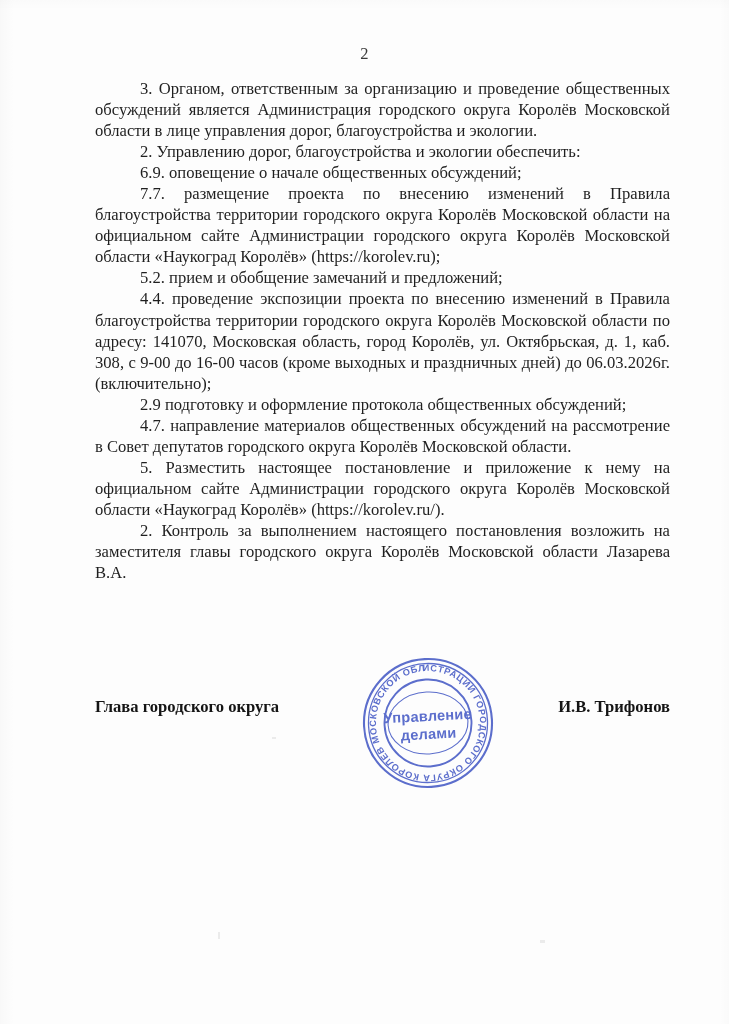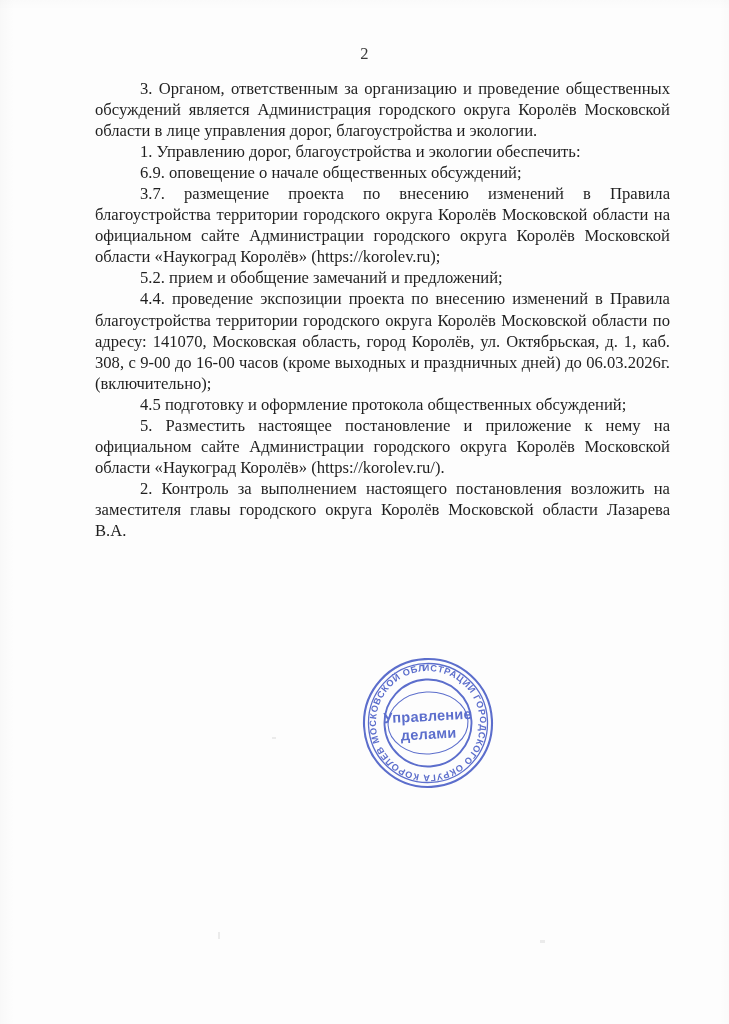--- a/index.html
+++ b/index.html
@@ -108,30 +108,35 @@
 <body>
 
 <div class="page">
 
   <div class="scan-texture"></div>
 
   <div class="page-number">2</div>
 
   <div class="body-text">
     <p class="para last-line-left">3. Органом, ответственным за организацию и проведение общественных обсуждений является Администрация городского округа Королёв Московской области в лице управления дорог, благоустройства и экологии.</p>
-    <p class="para last-line-left">1. Управлению дорог, благоустройства и экологии обеспечить:</p>
+    <p class="para last-line-left">2. Управлению дорог, благоустройства и экологии обеспечить:</p>
     <p class="para last-line-left">6.9. оповещение о начале общественных обсуждений;</p>
-    <p class="para last-line-left">3.7. размещение проекта по внесению изменений в Правила благоустройства территории городского округа Королёв Московской области на официальном сайте Администрации городского округа Королёв Московской области «Наукоград Королёв» (https://korolev.ru);</p>
+    <p class="para last-line-left">7.7. размещение проекта по внесению изменений в Правила благоустройства территории городского округа Королёв Московской области на официальном сайте Администрации городского округа Королёв Московской области «Наукоград Королёв» (https://korolev.ru);</p>
     <p class="para last-line-left">5.2. прием и обобщение замечаний и предложений;</p>
     <p class="para last-line-left">4.4. проведение экспозиции проекта по внесению изменений в Правила благоустройства территории городского округа Королёв Московской области по адресу: 141070, Московская область, город Королёв, ул. Октябрьская, д. 1, каб. 308, с 9-00 до 16-00 часов (кроме выходных и праздничных дней) до 06.03.2026г. (включительно);</p>
-    <p class="para last-line-left">4.5 подготовку и оформление протокола общественных обсуждений;</p>
+    <p class="para last-line-left">2.9 подготовку и оформление протокола общественных обсуждений;</p>
+    <p class="para last-line-left">4.7. направление материалов общественных обсуждений на рассмотрение в Совет депутатов городского округа Королёв Московской области.</p>
     <p class="para last-line-left">5. Разместить настоящее постановление и приложение к нему на официальном сайте Администрации городского округа Королёв Московской области «Наукоград Королёв» (https://korolev.ru/).</p>
     <p class="para last-line-left">2. Контроль за выполнением настоящего постановления возложить на заместителя главы городского округа Королёв Московской области Лазарева В.А.</p>
   </div>
 
+  <div class="signature-row">
+    <span class="sig-title">Глава городского округа</span>
+    <span class="sig-name">И.В. Трифонов</span>
+  </div>
 
   <div class="stamp">
     <svg viewBox="0 0 136 136" xmlns="http://www.w3.org/2000/svg">
       <defs>
         <path id="ringPath" d="M 68,68 m 0,-52 a 52,52 0 1,1 -0.1,0"></path>
       </defs>
       <circle cx="68" cy="68" r="64" fill="none" stroke="#4257c4" stroke-width="2.1"></circle>
       <circle cx="68" cy="68" r="59.5" fill="none" stroke="#4257c4" stroke-width="1.3"></circle>
       <circle cx="68" cy="68" r="43.5" fill="none" stroke="#4257c4" stroke-width="1.9"></circle>
       <ellipse cx="68" cy="68" rx="40" ry="31" fill="none" stroke="#4257c4" stroke-width="1.1"></ellipse>

